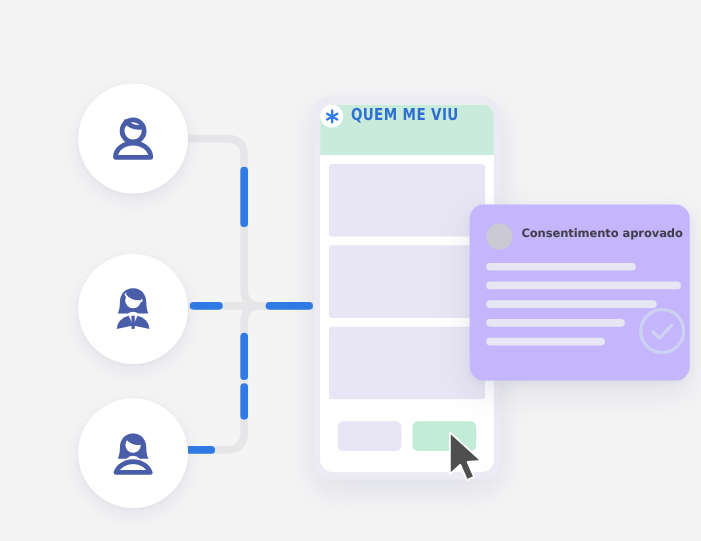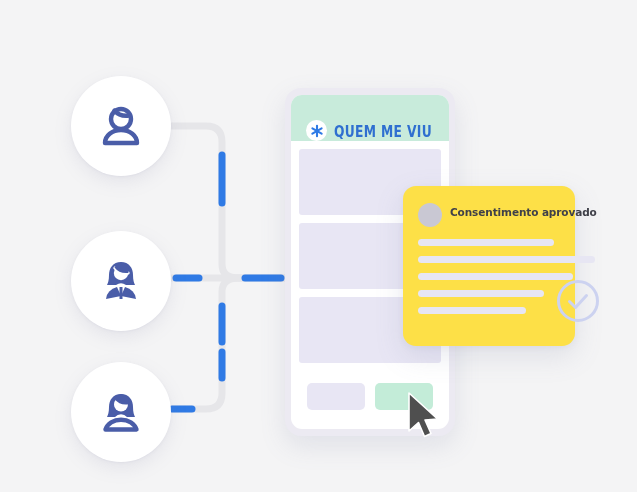--- a/index.html
+++ b/index.html
@@ -69,22 +69,21 @@
     overflow: hidden;
   }
   #phone-header {
     position: absolute;
     left: 0;
     top: 0;
     width: 158px;
     height: 46px;
     background: #c8ebdb;
     display: flex;
-    align-items: flex-end;
-    padding-left: 15px;
+    align-items: flex-start;
     box-sizing: border-box;
   }
   #header-badge {
     width: 21px;
     height: 21px;
     border-radius: 50%;
     background: #ffffff;
     display: flex;
     align-items: center;
     justify-content: center;
@@ -127,25 +126,25 @@
   #btn-primary {
     left: 84px;
     top: 288px;
     width: 58px;
     background: #c3ecd8;
   }
 
   
   #notification-card {
     position: absolute;
-    left: 403px;
+    left: 427px;
     top: 186px;
-    width: 172px;
+    width: 200px;
     height: 160px;
-    background: #fde047;
+    background: #c4b5fd;
     border-radius: 13px;
     box-shadow: 0 10px 28px rgba(120,125,160,0.17), 0 2px 6px rgba(120,125,160,0.08);
   }
   #card-avatar {
     position: absolute;
     left: 15px;
     top: 17px;
     width: 24px;
     height: 24px;
     border-radius: 50%;

